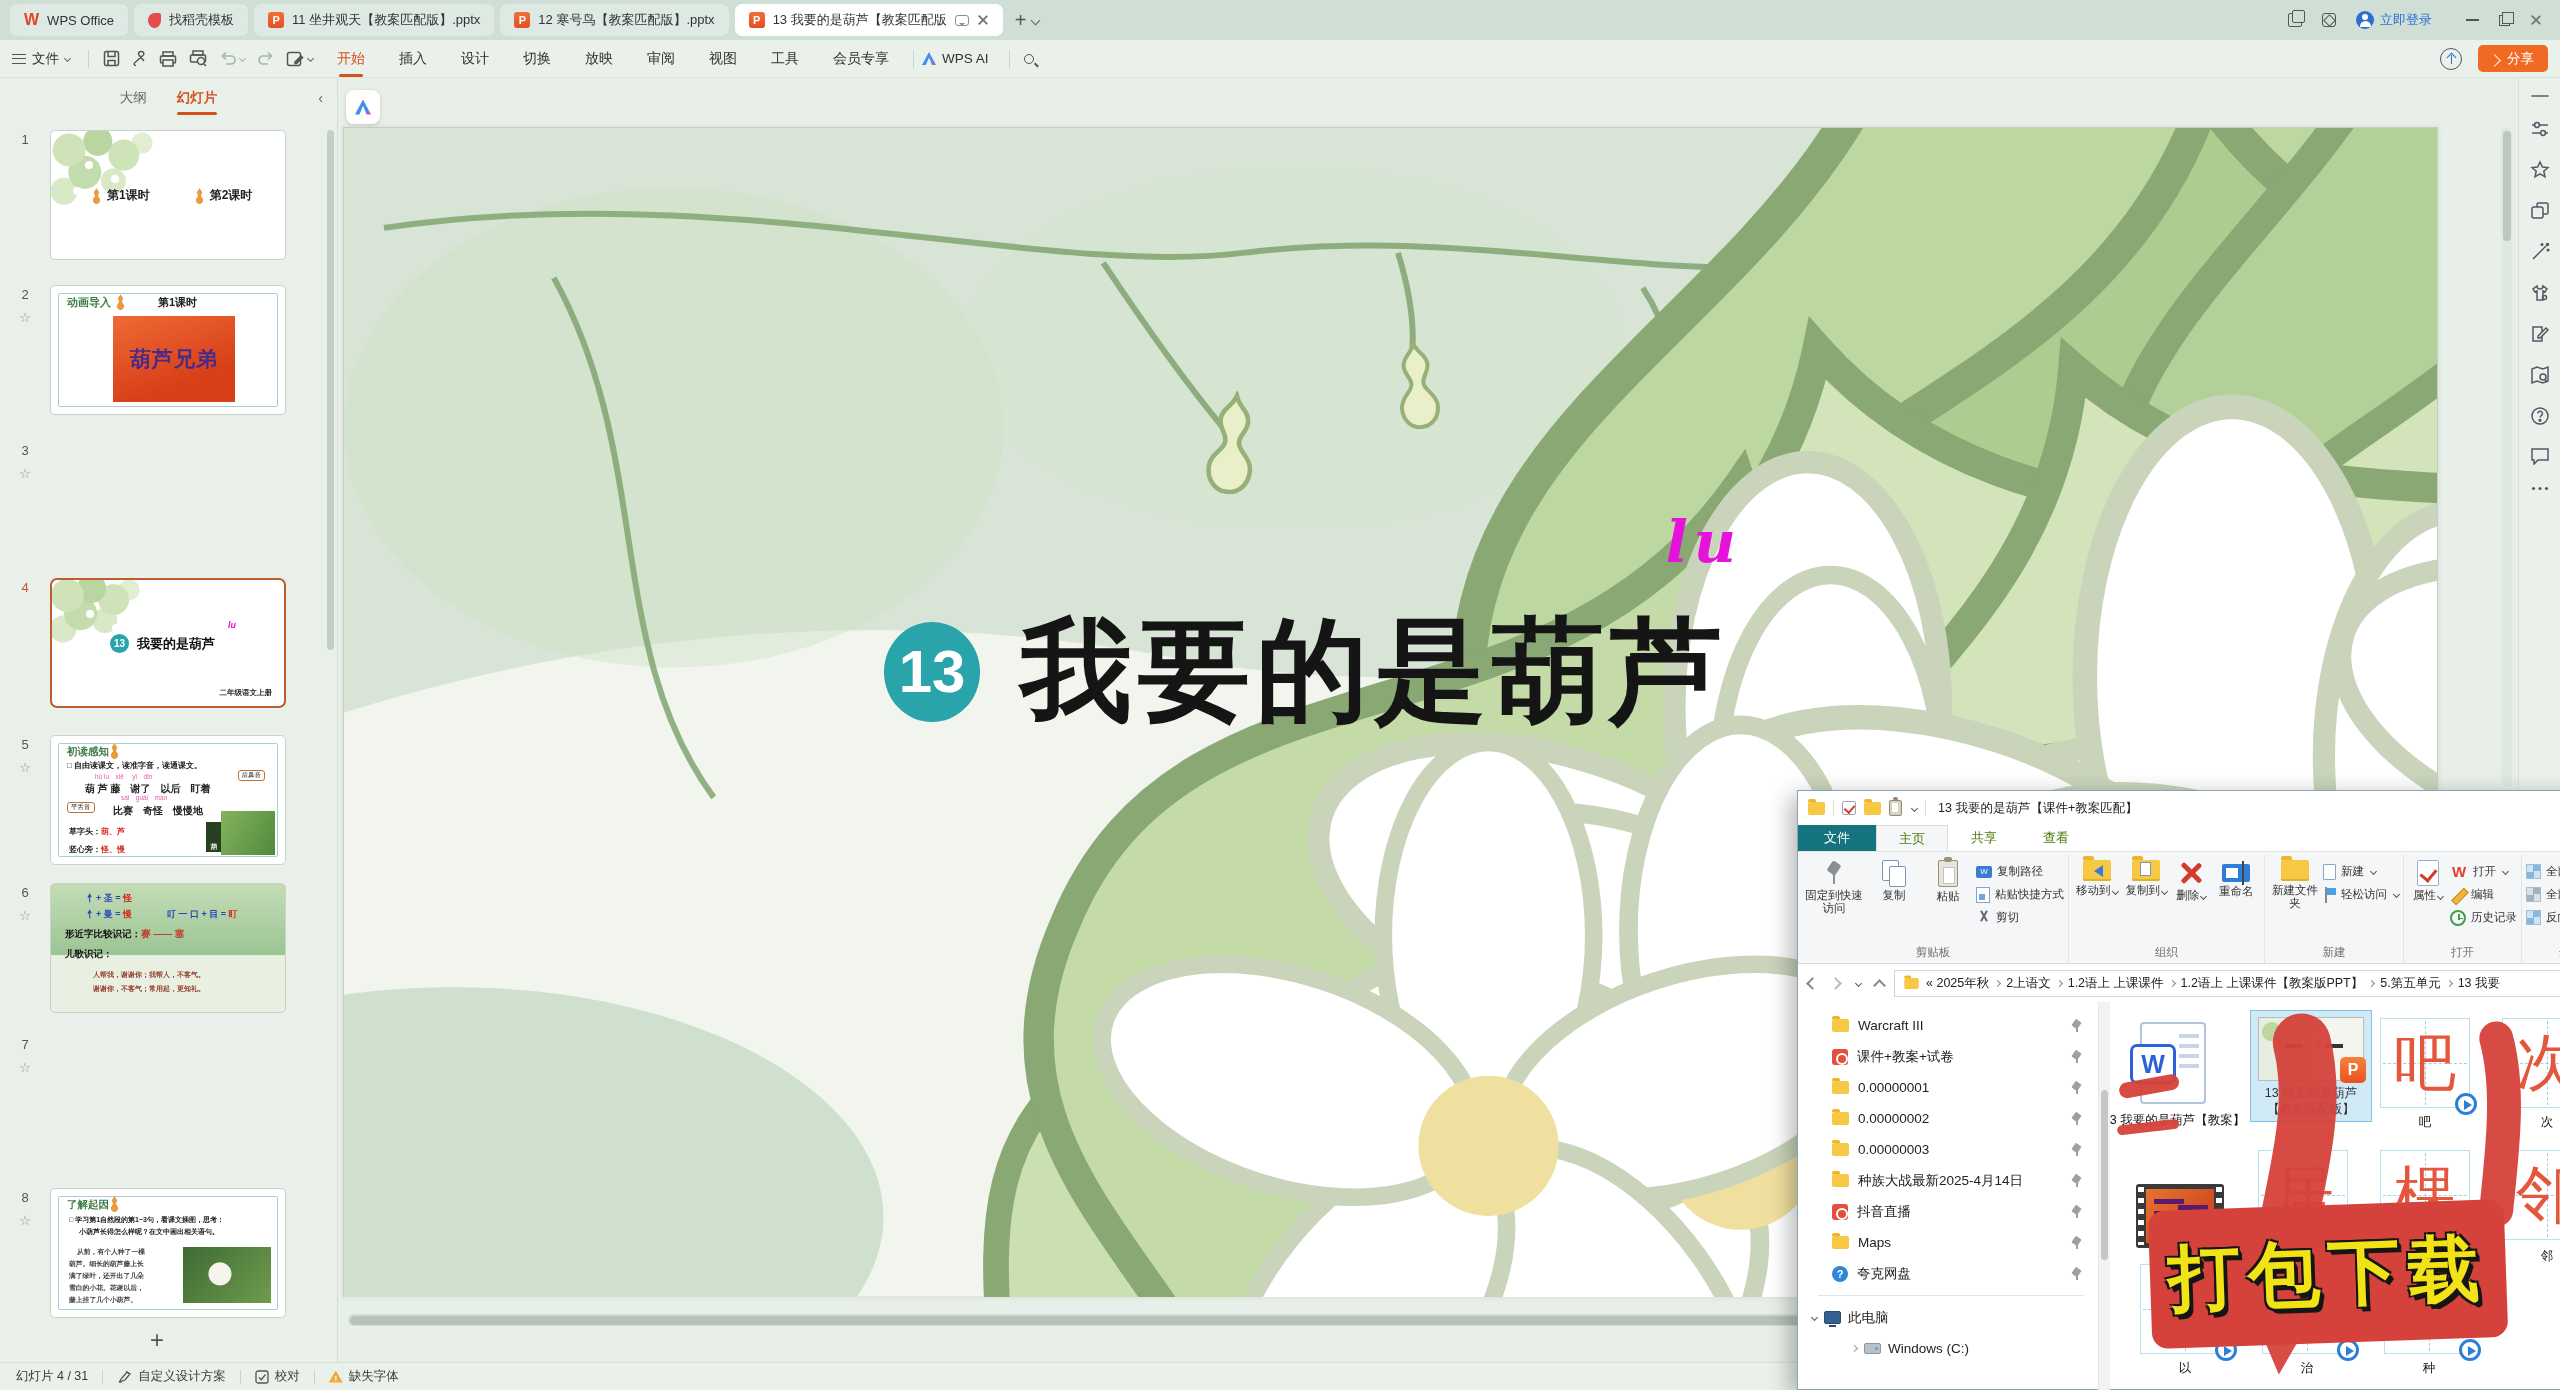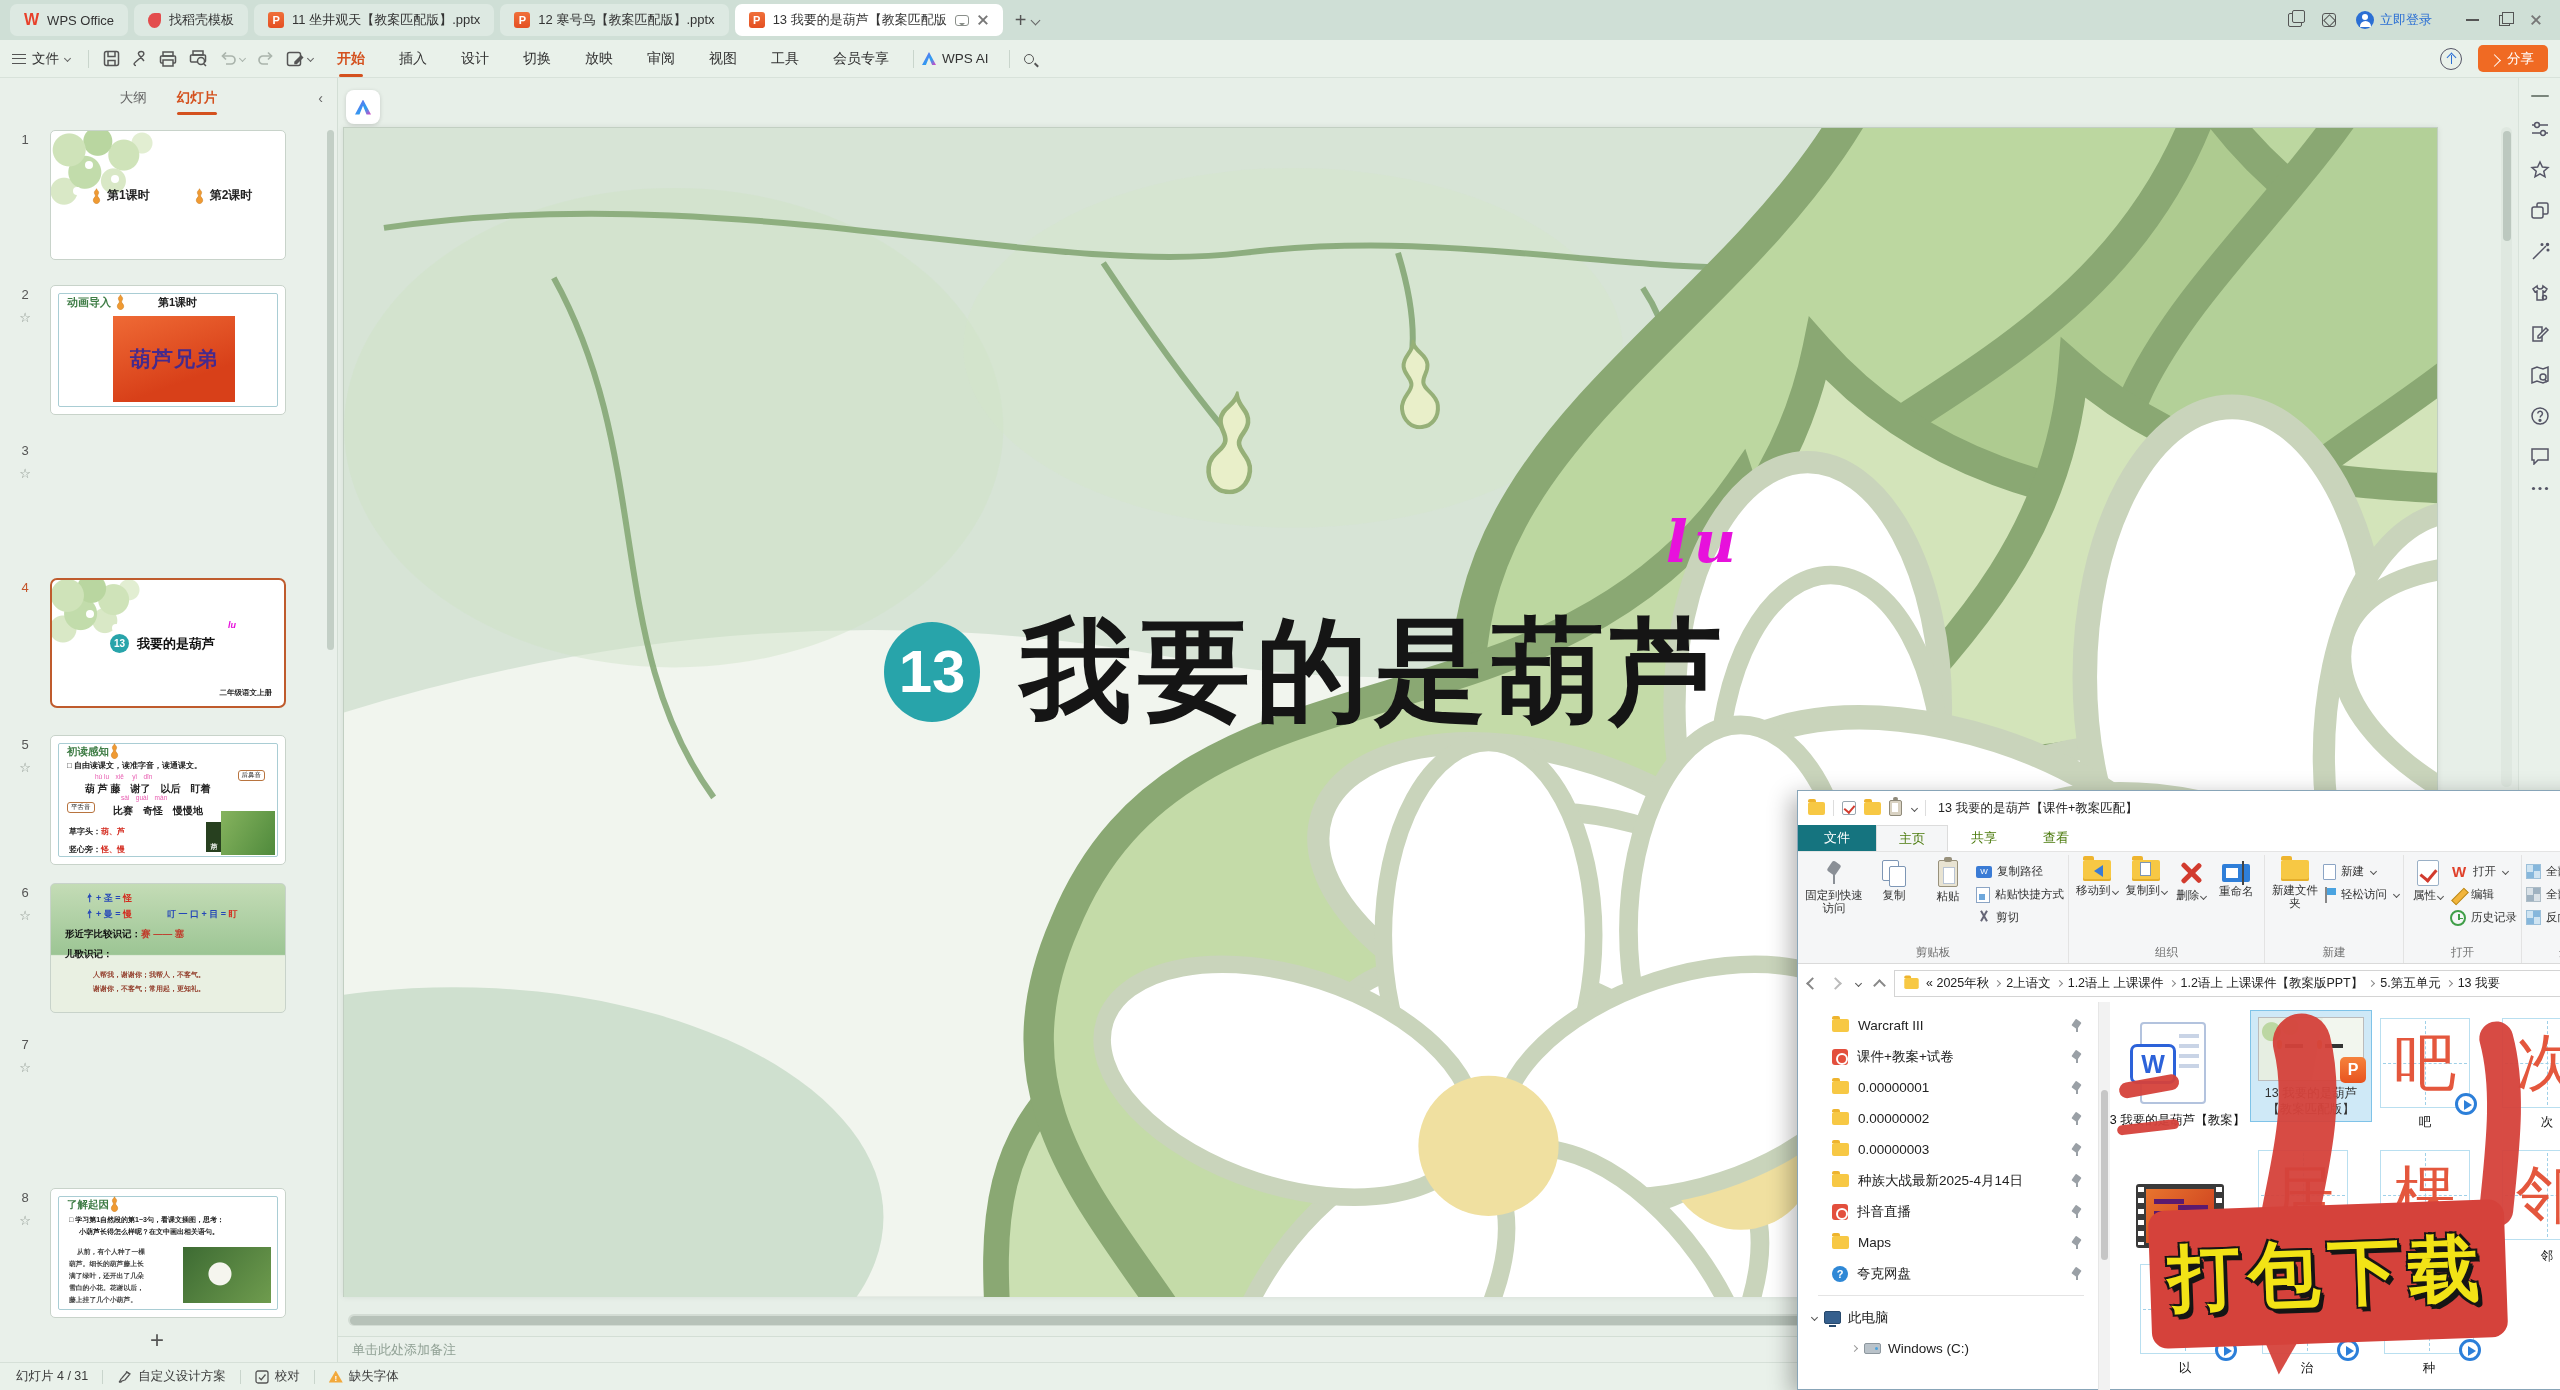--- a/index.html
+++ b/index.html
@@ -37,21 +37,21 @@
 
   
   .menubar { position:absolute; left:0; top:40px; width:2560px; height:38px; background:#e9f1ea; display:flex; align-items:center; padding:0 12px; border-bottom:1px solid #d8e2da; }
   .hamb { width:14px; height:10px; border-top:1.6px solid #555; border-bottom:1.6px solid #555; position:relative; }
   .hamb::before { content:""; position:absolute; left:0; top:3px; width:14px; height:1.6px; background:#555; }
   .file-menu { display:flex; align-items:center; gap:6px; font-size:13.5px; color:#333; margin:0 10px 0 6px; }
   .vline { width:1px; height:18px; background:#c9d5cc; margin:0 8px; }
   .qbtn { margin:0 6px; display:flex; align-items:center; }
   .qbtn svg { display:block; }
   .menu-items { display:flex; align-items:center; gap:34px; margin-left:18px; font-size:14px; color:#333; }
-  .menu-item.active { color:#d4511e; font-weight:700; position:relative; }
+  .menu-item.active { color:#d4511e; font-weight:400; position:relative; }
   .menu-item.active::after { content:""; position:absolute; left:2px; right:2px; bottom:-9px; height:3px; background:#d4511e; border-radius:2px; }
   .ai-logo { width:14px; height:13px; background:linear-gradient(135deg,#7b5cf0,#2aa0f0 60%,#e040c0); clip-path:polygon(50% 0,100% 100%,72% 100%,50% 42%,28% 100%,0 100%); }
   .search-ico { width:10px; height:10px; border:1.7px solid #555; border-radius:50%; position:relative; }
   .search-ico::after { content:""; position:absolute; left:9px; top:9px; width:5px; height:1.7px; background:#555; transform:rotate(45deg); }
   .menubar-right { margin-left:auto; display:flex; align-items:center; gap:16px; }
   .cloud-up { width:22px; height:22px; border:1.6px solid #556; border-radius:50%; position:relative; }
   .cloud-up::before { content:""; position:absolute; left:7px; top:5px; width:6px; height:6px; border-left:1.8px solid #2b6fd4; border-top:1.8px solid #2b6fd4; transform:rotate(45deg); }
   .cloud-up::after { content:""; position:absolute; left:9.5px; top:6px; width:1.8px; height:9px; background:#2b6fd4; }
   .share-btn { height:27px; background:#f06a23; border-radius:5px; color:#fff; font-size:13.5px; display:flex; align-items:center; gap:6px; padding:5px 14px; }
   .share-arrow { width:9px; height:9px; border-top:1.8px solid #fff; border-right:1.8px solid #fff; transform:rotate(45deg); position:relative; top:2px; left:-2px; }
@@ -600,21 +600,20 @@
       </span>
     </div>
   </div>
 
   <div class="vscroll">
       <span class="thumb"></span>
     </div>
   <div class="hscroll">
       <span class="thumb"></span>
     </div>
-  <div class="notes-bar">单击此处添加备注</div>
 </div>
 
 <div class="rtools">
   <svg width="18" height="4">
       <rect y="1" width="18" height="2" rx="1" fill="#7a857c"></rect>
     </svg>
   <svg width="20" height="20" viewBox="0 0 20 20" fill="none" stroke="#556" stroke-width="1.5">
       <path d="M2 6h16M2 14h16"></path>
       <circle cx="7" cy="6" r="2.4" fill="#e9f1ea"></circle>
       <circle cx="13" cy="14" r="2.4" fill="#e9f1ea"></circle>

